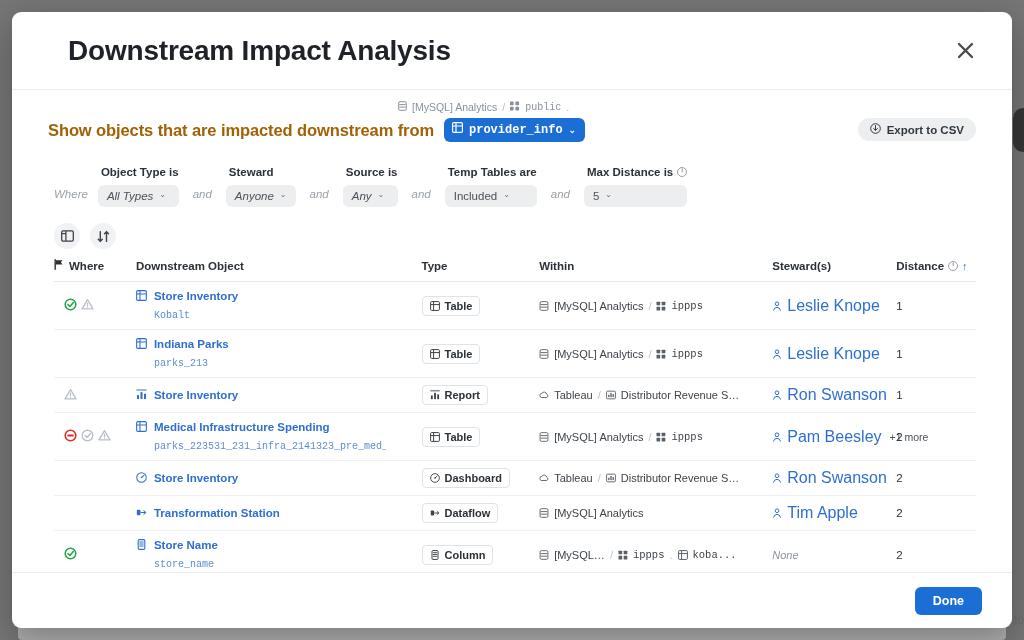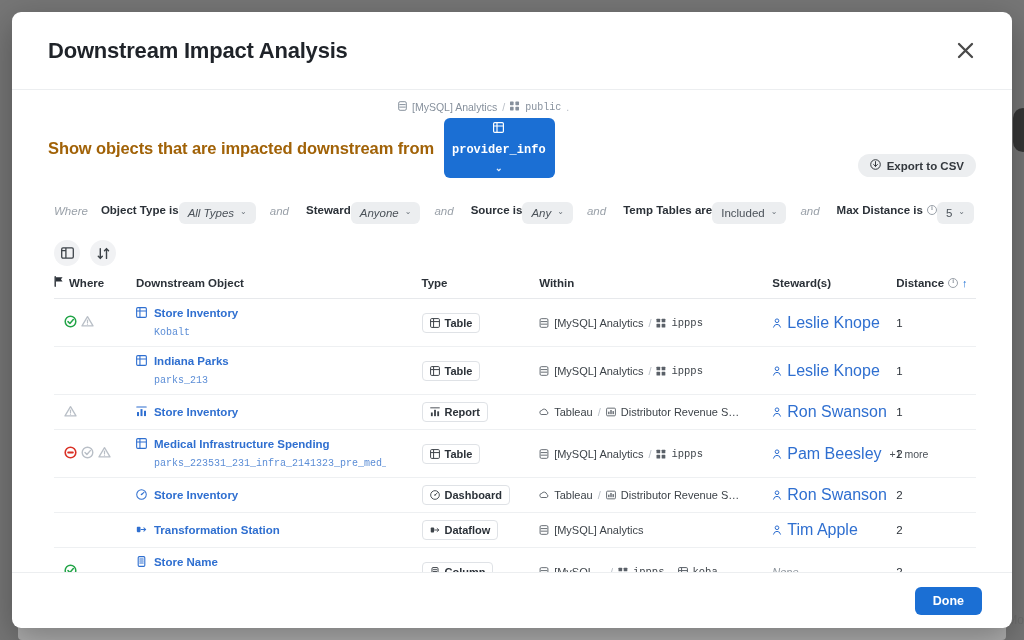--- a/index.html
+++ b/index.html
@@ -63,22 +63,23 @@
     overflow: hidden;
   }
 
   .modal-head {
     height: 78px; flex: 0 0 78px;
     display: flex; align-items: center;
     padding: 0 30px 0 36px;
     border-bottom: 1px solid #eceef0;
   }
   .modal-title {
-    font-size: 22px; font-weight: bold; color: #1f2329;
+    font-size: 28px; font-weight: bold; color: #1f2329;
     letter-spacing: -0.2px;
+    margin-left: 20px;
   }
   .close-btn {
     margin-left: auto;
     width: 34px; height: 34px;
     display: flex; align-items: center; justify-content: center;
     cursor: pointer; color: #4a4a4a;
   }
   .close-btn svg { display: block; }
 
   .modal-body {
@@ -110,21 +111,20 @@
     letter-spacing: -0.1px;
   }
   .entity-pill {
     display: inline-flex; align-items: center; gap: 6px;
     background: #1b6fd4; color: #ffffff;
     border-radius: 6px;
     padding: 4px 9px 5px 8px;
     font-family: "Liberation Mono", monospace;
     font-size: 12px; font-weight: bold;
     cursor: pointer;
-    flex-direction: column;
   }
   .entity-pill .chev { font-size: 9px; font-family: "Liberation Sans", sans-serif; opacity: .9; }
 
   .export-btn {
     position: absolute; right: 0; bottom: 1px;
     display: inline-flex; align-items: center; gap: 6px;
     background: #eceef0; color: #33383d;
     border-radius: 13px;
     padding: 5px 12px;
     font-size: 11.5px; font-weight: bold;
@@ -135,21 +135,21 @@
   .filters {
     margin-top: 24px;
     display: flex; align-items: flex-end;
     padding-left: 6px;
   }
   .filter-where {
     font-size: 11.5px; color: #9aa1a9;
     font-style: italic;
     padding-bottom: 7px; margin-right: 10px;
   }
-  .filter-group { display: flex; flex-direction: row; }
+  .filter-group { display: flex; flex-direction: column; }
   .filter-label {
     font-size: 11.5px; font-weight: bold; color: #2b3138;
     margin-bottom: 7px; padding-left: 3px;
     display: flex; align-items: center; gap: 4px;
     white-space: nowrap;
   }
   .filter-chip {
     background: #eceef0;
     border-radius: 6px;
     padding: 5px 9px;

